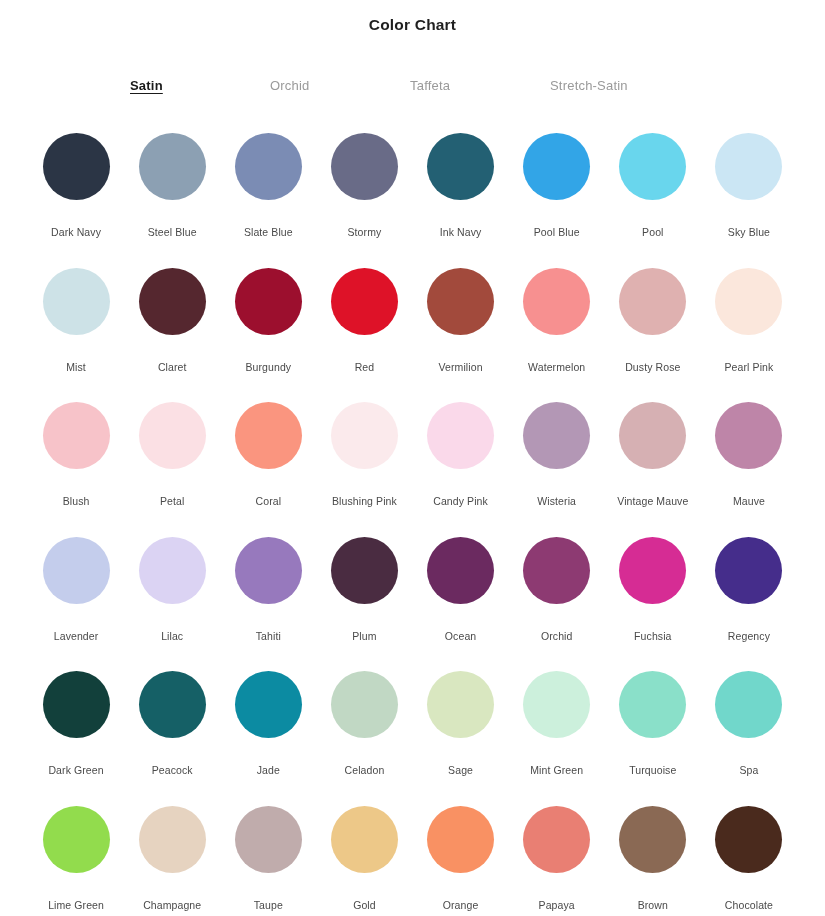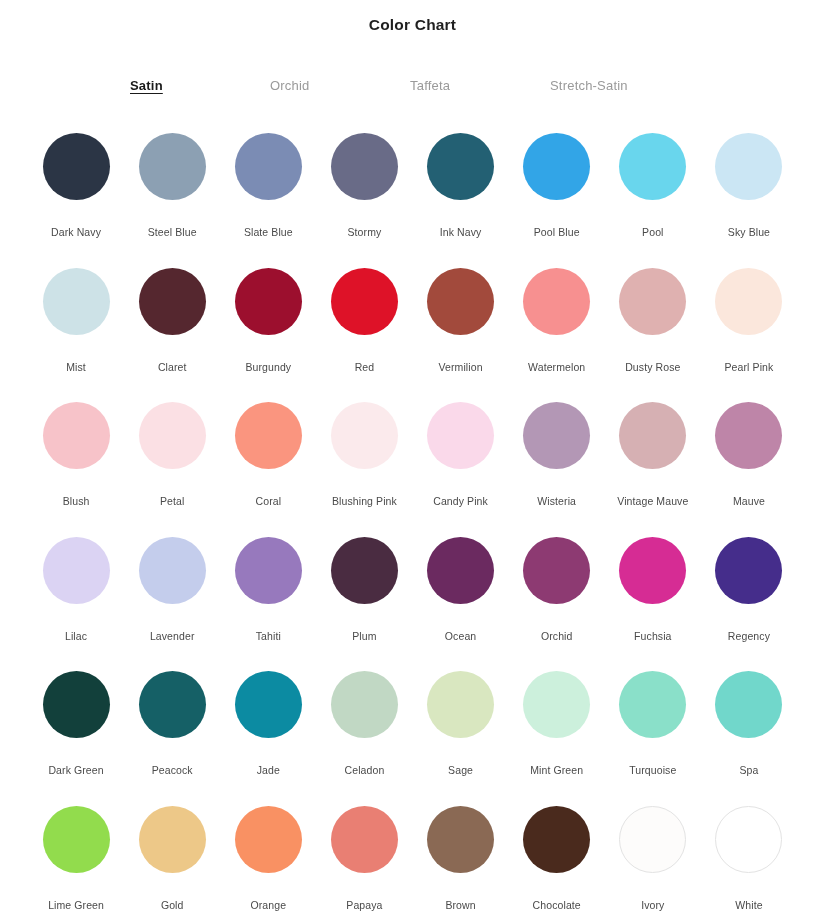--- a/index.html
+++ b/index.html
@@ -192,28 +192,28 @@
       </div>
       <div class="swatch-cell">
         <div class="swatch-dot" style="background-color: rgb(214, 176, 179);"></div>
         <div class="swatch-label">Vintage Mauve</div>
       </div>
       <div class="swatch-cell">
         <div class="swatch-dot" style="background-color: rgb(190, 133, 168);"></div>
         <div class="swatch-label">Mauve</div>
       </div>
       <div class="swatch-cell">
+        <div class="swatch-dot" style="background-color: rgb(196, 205, 236);"></div>
+        <div class="swatch-label">Lavender</div>
+      </div>
+      <div class="swatch-cell">
         <div class="swatch-dot" style="background-color: rgb(219, 211, 243);"></div>
         <div class="swatch-label">Lilac</div>
       </div>
       <div class="swatch-cell">
-        <div class="swatch-dot" style="background-color: rgb(196, 205, 236);"></div>
-        <div class="swatch-label">Lavender</div>
-      </div>
-      <div class="swatch-cell">
         <div class="swatch-dot" style="background-color: rgb(151, 121, 189);"></div>
         <div class="swatch-label">Tahiti</div>
       </div>
       <div class="swatch-cell">
         <div class="swatch-dot" style="background-color: rgb(74, 44, 65);"></div>
         <div class="swatch-label">Plum</div>
       </div>
       <div class="swatch-cell">
         <div class="swatch-dot" style="background-color: rgb(107, 42, 96);"></div>
         <div class="swatch-label">Ocean</div>
@@ -260,20 +260,28 @@
       </div>
       <div class="swatch-cell">
         <div class="swatch-dot" style="background-color: rgb(113, 215, 203);"></div>
         <div class="swatch-label">Spa</div>
       </div>
       <div class="swatch-cell">
         <div class="swatch-dot" style="background-color: rgb(146, 220, 77);"></div>
         <div class="swatch-label">Lime Green</div>
       </div>
       <div class="swatch-cell">
+        <div class="swatch-dot" style="background-color: rgb(230, 211, 192);"></div>
+        <div class="swatch-label">Champagne</div>
+      </div>
+      <div class="swatch-cell">
+        <div class="swatch-dot" style="background-color: rgb(192, 172, 172);"></div>
+        <div class="swatch-label">Taupe</div>
+      </div>
+      <div class="swatch-cell">
         <div class="swatch-dot" style="background-color: rgb(237, 200, 136);"></div>
         <div class="swatch-label">Gold</div>
       </div>
       <div class="swatch-cell">
         <div class="swatch-dot" style="background-color: rgb(249, 145, 99);"></div>
         <div class="swatch-label">Orange</div>
       </div>
       <div class="swatch-cell">
         <div class="swatch-dot" style="background-color: rgb(233, 127, 115);"></div>
         <div class="swatch-label">Papaya</div>

